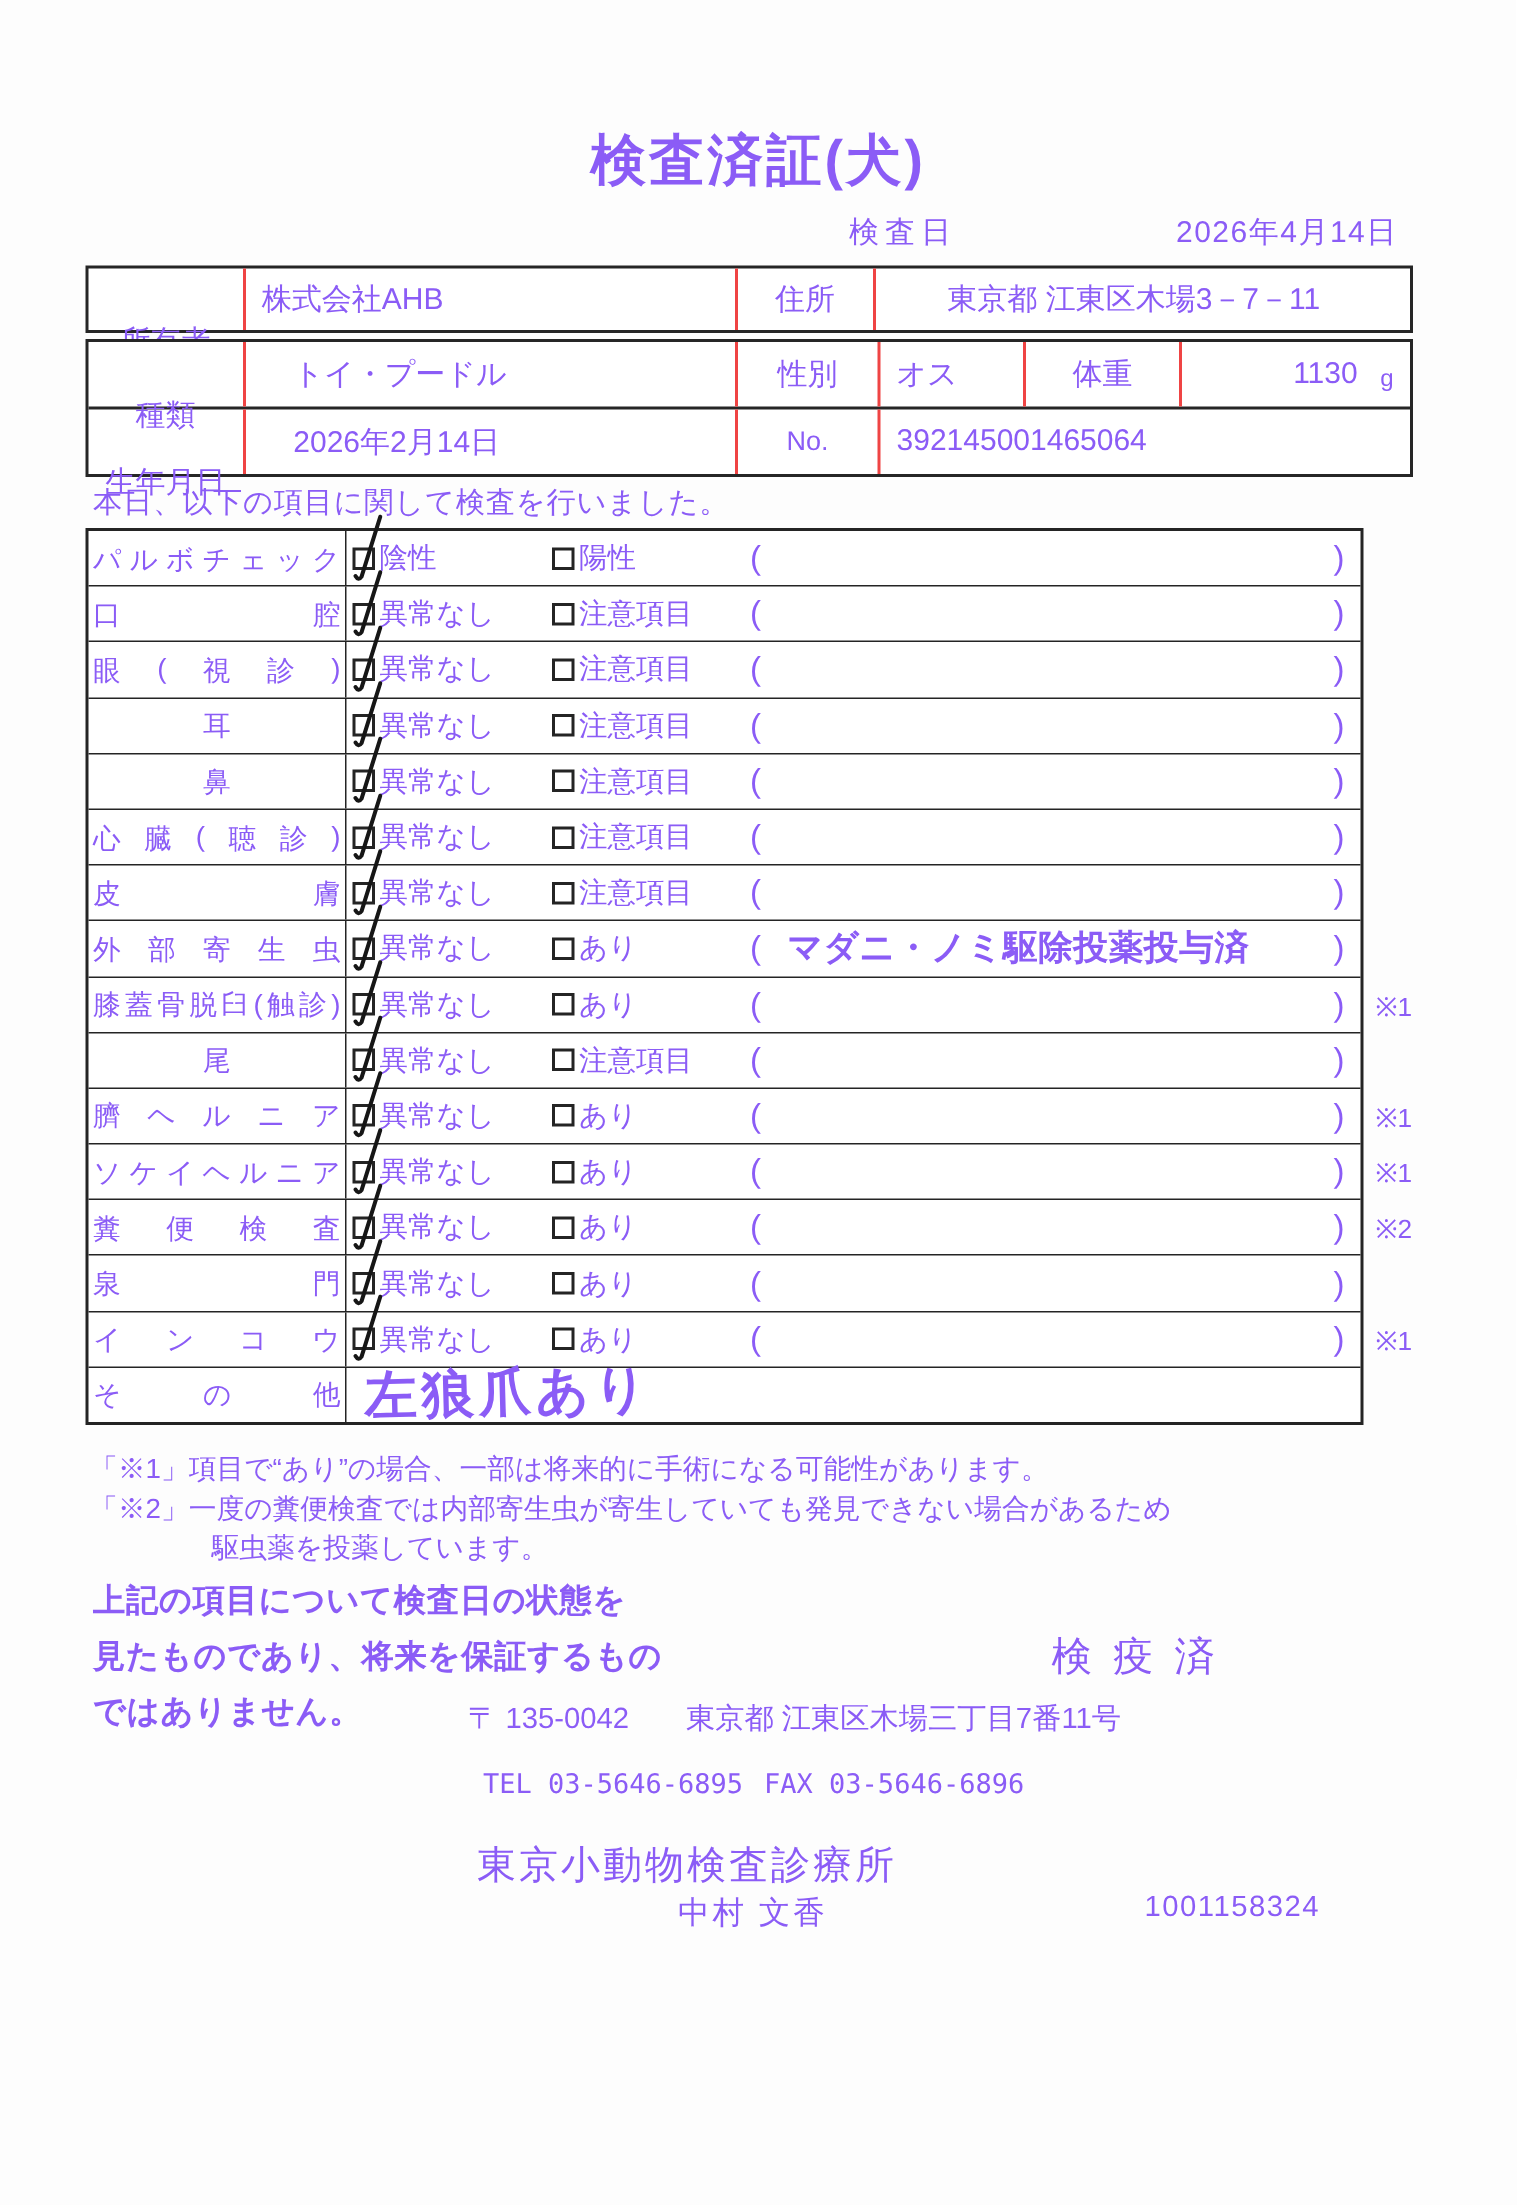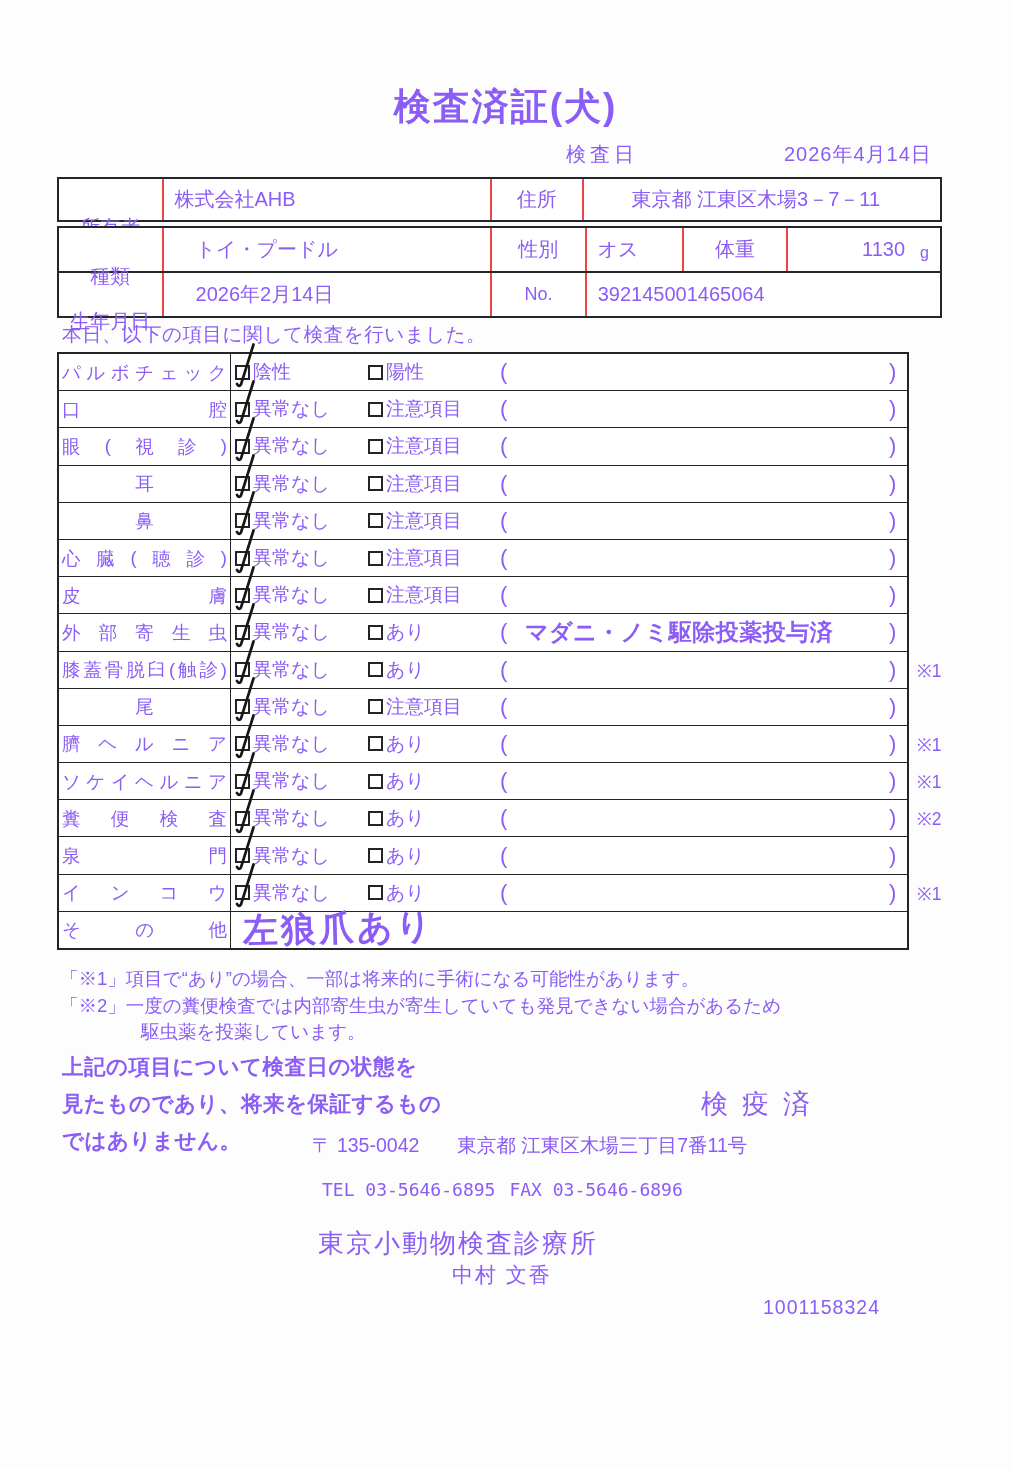--- a/index.html
+++ b/index.html
@@ -79,21 +79,21 @@
   .fn2  { top:993px;  left:60px;  font-size:18.5px; }
   .fn2b { top:1019px; left:101px; font-size:18.5px;padding-left:40px; }
   .disclaimer { top:1049px; left:62px; font-size:21.5px; font-weight:600; line-height:37px; letter-spacing:0.5px; }
   .stamp { top:1086px; left:701px; font-size:27px; letter-spacing:14px; font-weight:500; }
   .postal-line { top:1132px; left:312px; font-size:19.5px; }
   .postal-line .gap { display:inline-block; width:38px; }
   .tel-line { top:1179px; left:322px; font-family:"DejaVu Sans Mono", monospace; font-size:18px; }
   .tel-line .gap { display:inline-block; width:14px; }
   .clinic-name { top:1226px; left:318px; font-size:26px; letter-spacing:2px; }
   .examiner    { top:1261px; left:452px; font-size:21px; letter-spacing:2px; }
-  .serial      { top:1296px; left:763px; font-size:19.5px; letter-spacing:1px; }
+  .serial      { top:1260px; left:763px; font-size:19.5px; letter-spacing:1px; }
 </style>
 </head>
 <body>
 
 <div class="page">
 
   <div class="abs doc-title">検査済証(犬)</div>
   <div class="abs exam-date-label">検査日</div>
   <div class="abs exam-date-value">2026年4月14日</div>
 

